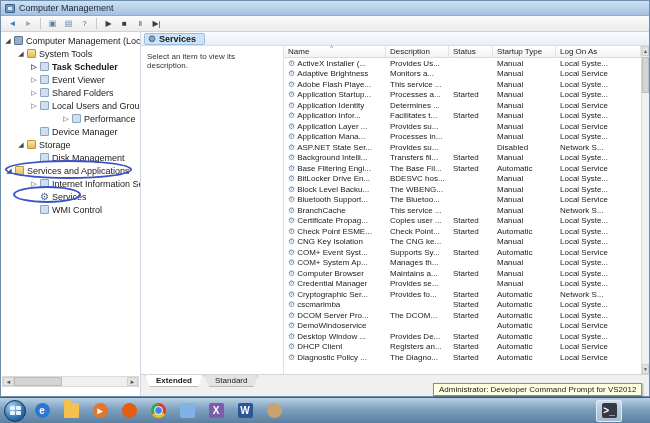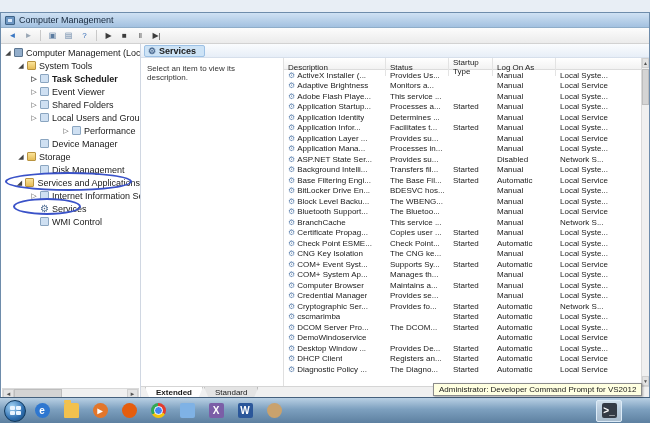--- a/index.html
+++ b/index.html
@@ -1,20 +1,20 @@
 <!DOCTYPE html>
 <html><head>
 <meta charset="utf-8">
 <style>
   *{box-sizing:border-box;margin:0;padding:0}
   html,body{width:650px;height:423px;overflow:hidden}
   body{font-family:"Liberation Sans",sans-serif;background:#e8eef5;position:relative;font-size:9px;color:#1a1a1a}
 
   
-  .window{position:absolute;left:0;top:12px;width:650px;height:397px;border:1px solid #6e8cab;background:#f0f0f0;display:flex;flex-direction:column}
+  .window{position:absolute;left:0;top:0;width:650px;height:397px;border:1px solid #6e8cab;background:#f0f0f0;display:flex;flex-direction:column}
   .titlebar{height:15px;background:linear-gradient(#cfe1f3,#a3c1e0);display:flex;align-items:center;gap:4px;padding:0 4px;border-bottom:1px solid #8fadc9}
   .win-icon{width:10px;height:9px;background:#6d96c2;border:1px solid #3e6286;border-radius:1px;position:relative}
   .win-icon::after{content:"";position:absolute;left:2px;top:2px;width:4px;height:3px;background:#dceafa}
   .title-text{font-size:9px;color:#15273c}
   .menubar{height:13px;display:flex;align-items:center;background:#f0f0f0;border-bottom:1px solid #dcdcdc;padding-left:2px}
   .menu-item{padding:0 7px;font-size:9px;cursor:default}
   .toolbar{height:16px;display:flex;align-items:center;background:linear-gradient(#fcfcfc,#ebebeb);border-bottom:1px solid #d2d2d2;padding-left:4px;gap:1px}
   .tool-btn{min-width:15px;height:13px;display:flex;align-items:center;justify-content:center;font-size:8px;border-radius:2px}
   .tool-sep{width:1px;height:11px;background:#c9c9c9;margin:0 3px}
 
@@ -152,21 +152,21 @@
           <div class="tree-row" style="padding-left: 15px;">
             <span class="tw">◢</span>
             <span class="ti ic-folder-storage"></span>
             <span class="tl">Storage</span>
           </div>
           <div class="tree-row" style="padding-left: 28px;">
             <span class="tw"></span>
             <span class="ti ic-disk-management"></span>
             <span class="tl">Disk Management</span>
           </div>
-          <div class="tree-row" style="padding-left: 10px; justify-content: flex-end;">
+          <div class="tree-row" style="padding-left: 3px;">
             <span class="tw">◢</span>
             <span class="ti ic-folder-services"></span>
             <span class="tl">Services and Applications</span>
           </div>
           <div class="tree-row" style="padding-left: 28px;">
             <span class="tw">▷</span>
             <span class="ti ic-iis"></span>
             <span class="tl">Internet Information Se</span>
           </div>
           <div class="tree-row" style="padding-left: 28px;">
@@ -197,20 +197,24 @@
           <span class="gear-ico">⚙</span>
           <span>Services</span>
         </span>
       </div>
       <div class="content-row">
         <div class="desc-pane">
           <div>Select an item to view its description.</div>
         </div>
         <div class="table-pane">
           <div class="thead">
+            <span class="hc">
+                <i class="sort">˄</i>
+                <span>Name</span>
+              </span>
             <span class="hc">
                 <span>Description</span>
               </span>
             <span class="hc">
                 <span>Status</span>
               </span>
             <span class="hc">
                 <span>Startup Type</span>
               </span>
             <span class="hc">

